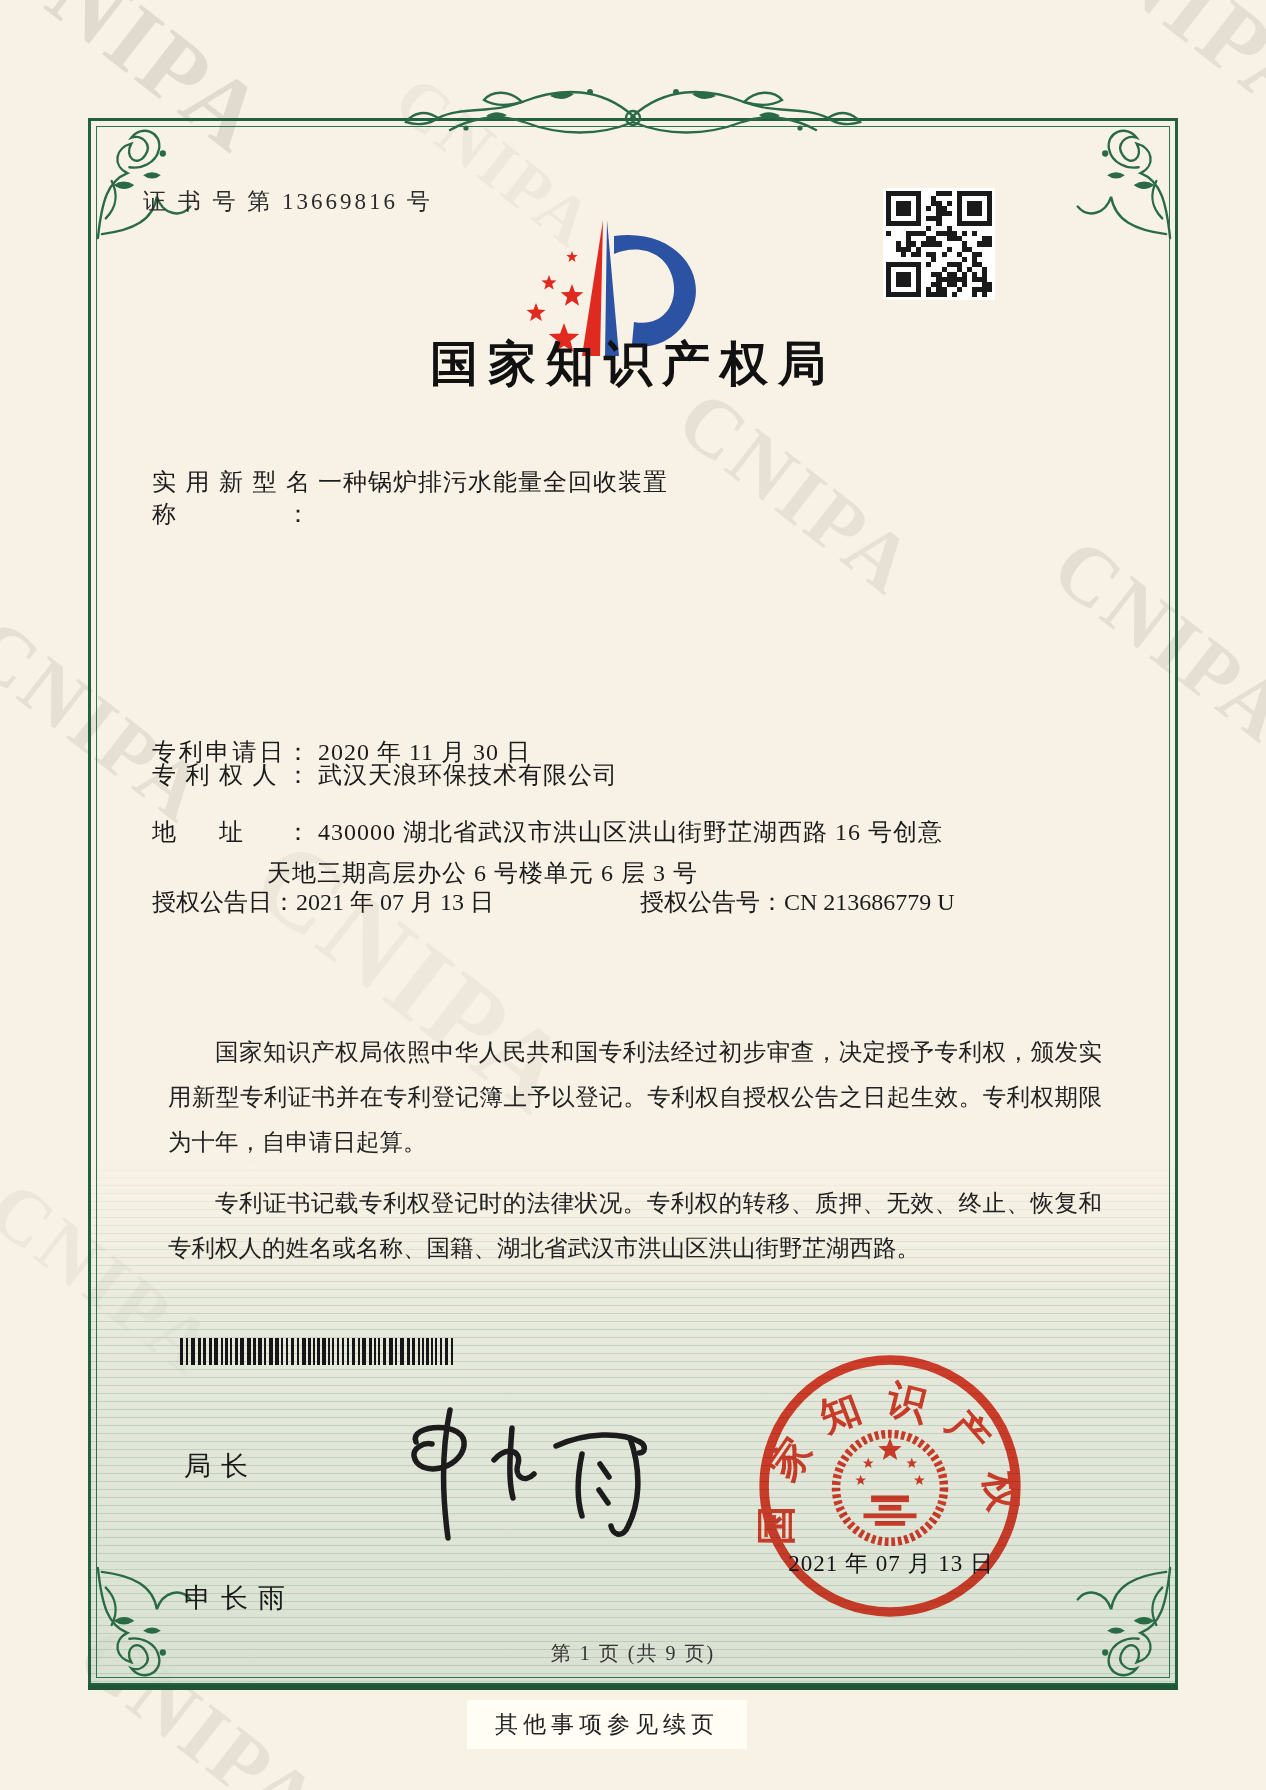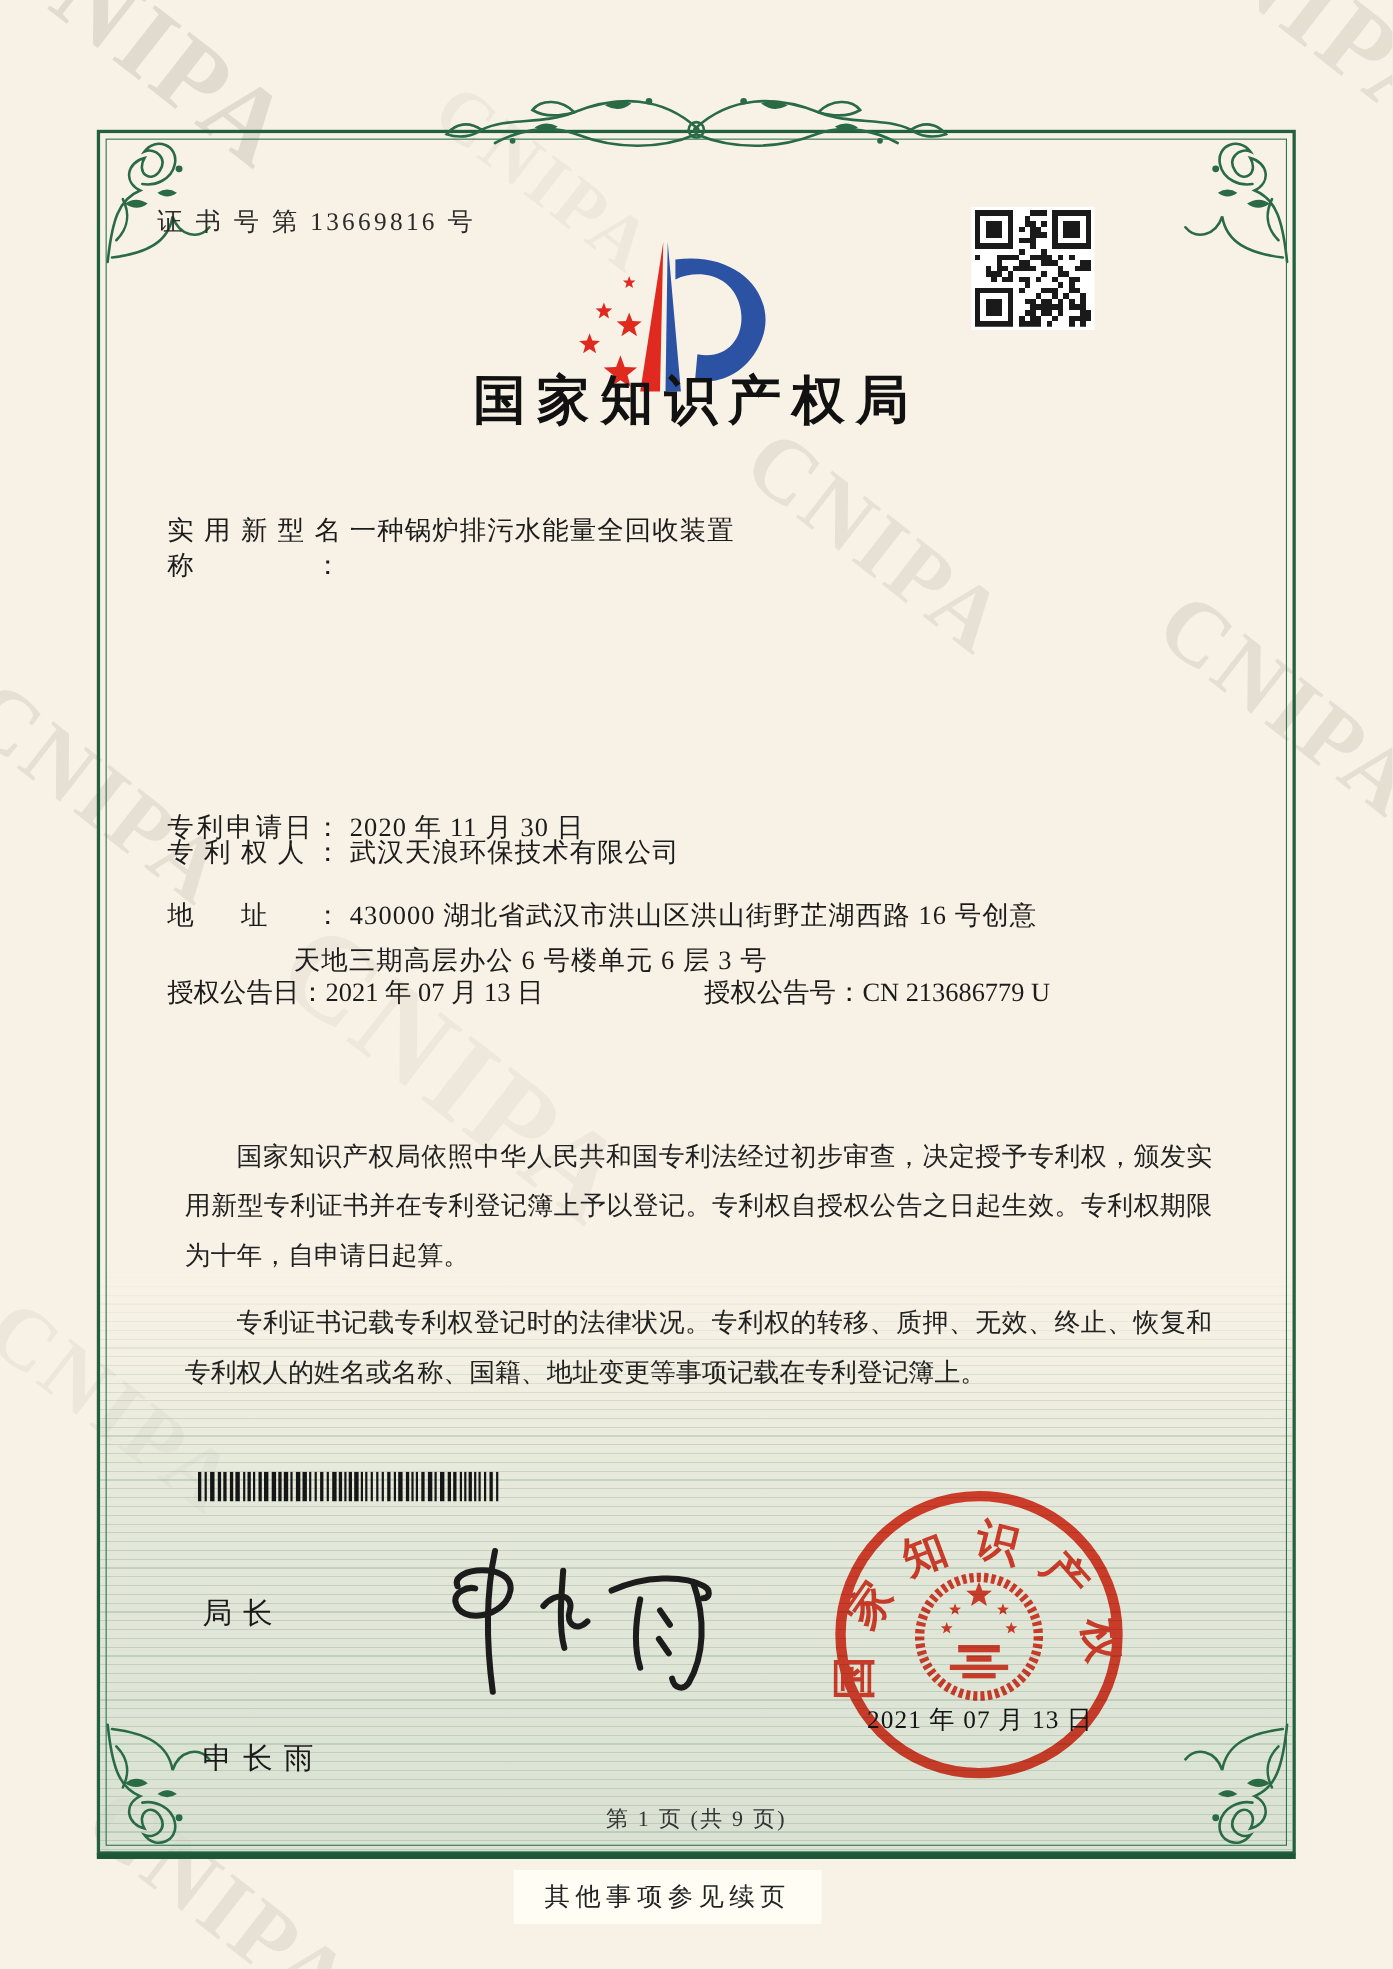--- a/index.html
+++ b/index.html
@@ -319,21 +319,21 @@
 
   <div class="grantrow">
     <span>授权公告日：</span><span>2021 年 07 月 13 日</span>
     <span class="grant-no-group">
       <span>授权公告号：</span><span>CN 213686779 U</span>
     </span>
   </div>
 
   <div class="body-text">
     <p>国家知识产权局依照中华人民共和国专利法经过初步审查，决定授予专利权，颁发实用新型专利证书并在专利登记簿上予以登记。专利权自授权公告之日起生效。专利权期限为十年，自申请日起算。</p>
-    <p>专利证书记载专利权登记时的法律状况。专利权的转移、质押、无效、终止、恢复和专利权人的姓名或名称、国籍、地址变更等事项记载在专利登记簿上。</p>
+    <p>专利证书记载专利权登记时的法律状况。专利权的转移、质押、无效、终止、恢复和专利权人的姓名或名称、国籍、湖北省武汉市洪山区洪山街野芷湖西路。</p>
   </div>
 
   <div class="barcode" id="barcode"><i style="width:3px"></i><s style="width:3px"></s><i style="width:2px"></i><s style="width:3px"></s><i style="width:4px"></i><s style="width:3px"></s><i style="width:3px"></i><s style="width:2px"></s><i style="width:3px"></i><s style="width:3px"></s><i style="width:3px"></i><s style="width:2px"></s><i style="width:4px"></i><s style="width:3px"></s><i style="width:2px"></i><s style="width:2px"></s><i style="width:3px"></i><s style="width:2px"></s><i style="width:2px"></i><s style="width:3px"></s><i style="width:3px"></i><s style="width:2px"></s><i style="width:4px"></i><s style="width:3px"></s><i style="width:4px"></i><s style="width:2px"></s><i style="width:3px"></i><s style="width:2px"></s><i style="width:4px"></i><s style="width:2px"></s><i style="width:2px"></i><s style="width:3px"></s><i style="width:4px"></i><s style="width:2px"></s><i style="width:4px"></i><s style="width:2px"></s><i style="width:2px"></i><s style="width:3px"></s><i style="width:2px"></i><s style="width:3px"></s><i style="width:3px"></i><s style="width:3px"></s><i style="width:2px"></i><s style="width:3px"></s><i style="width:4px"></i><s style="width:2px"></s><i style="width:3px"></i><s style="width:2px"></s><i style="width:2px"></i><s style="width:2px"></s><i style="width:3px"></i><s style="width:2px"></s><i style="width:4px"></i><s style="width:2px"></s><i style="width:2px"></i><s style="width:2px"></s><i style="width:2px"></i><s style="width:3px"></s><i style="width:2px"></i><s style="width:3px"></s><i style="width:2px"></i><s style="width:3px"></s><i style="width:2px"></i><s style="width:3px"></s><i style="width:3px"></i><s style="width:3px"></s><i style="width:2px"></i><s style="width:2px"></s><i style="width:4px"></i><s style="width:3px"></s><i style="width:3px"></i><s style="width:2px"></s><i style="width:2px"></i><s style="width:2px"></s><i style="width:2px"></i><s style="width:3px"></s><i style="width:3px"></i><s style="width:3px"></s><i style="width:4px"></i><s style="width:2px"></s><i style="width:2px"></i><s style="width:3px"></s><i style="width:4px"></i><s style="width:3px"></s><i style="width:3px"></i><s style="width:2px"></s><i style="width:3px"></i><s style="width:3px"></s><i style="width:2px"></i><s style="width:2px"></s><i style="width:2px"></i><s style="width:2px"></s><i style="width:3px"></i><s style="width:2px"></s><i style="width:2px"></i><s style="width:2px"></s><i style="width:2px"></i><s style="width:3px"></s><i style="width:2px"></i><s style="width:3px"></s><i style="width:3px"></i><s style="width:3px"></s><i style="width:2px"></i><s style="width:2px"></s></div>
 
   <div class="signer" style="top:1448px;">局长</div>
   <div class="signer" style="top:1580px;">申长雨</div>
 
   <div class="signature">
     <svg viewBox="0 0 300 150" fill="none" stroke="#1c1c1c" stroke-width="5.5" stroke-linecap="round">
       <path d="M 78 8 C 70 46 70 92 76 136"></path>

